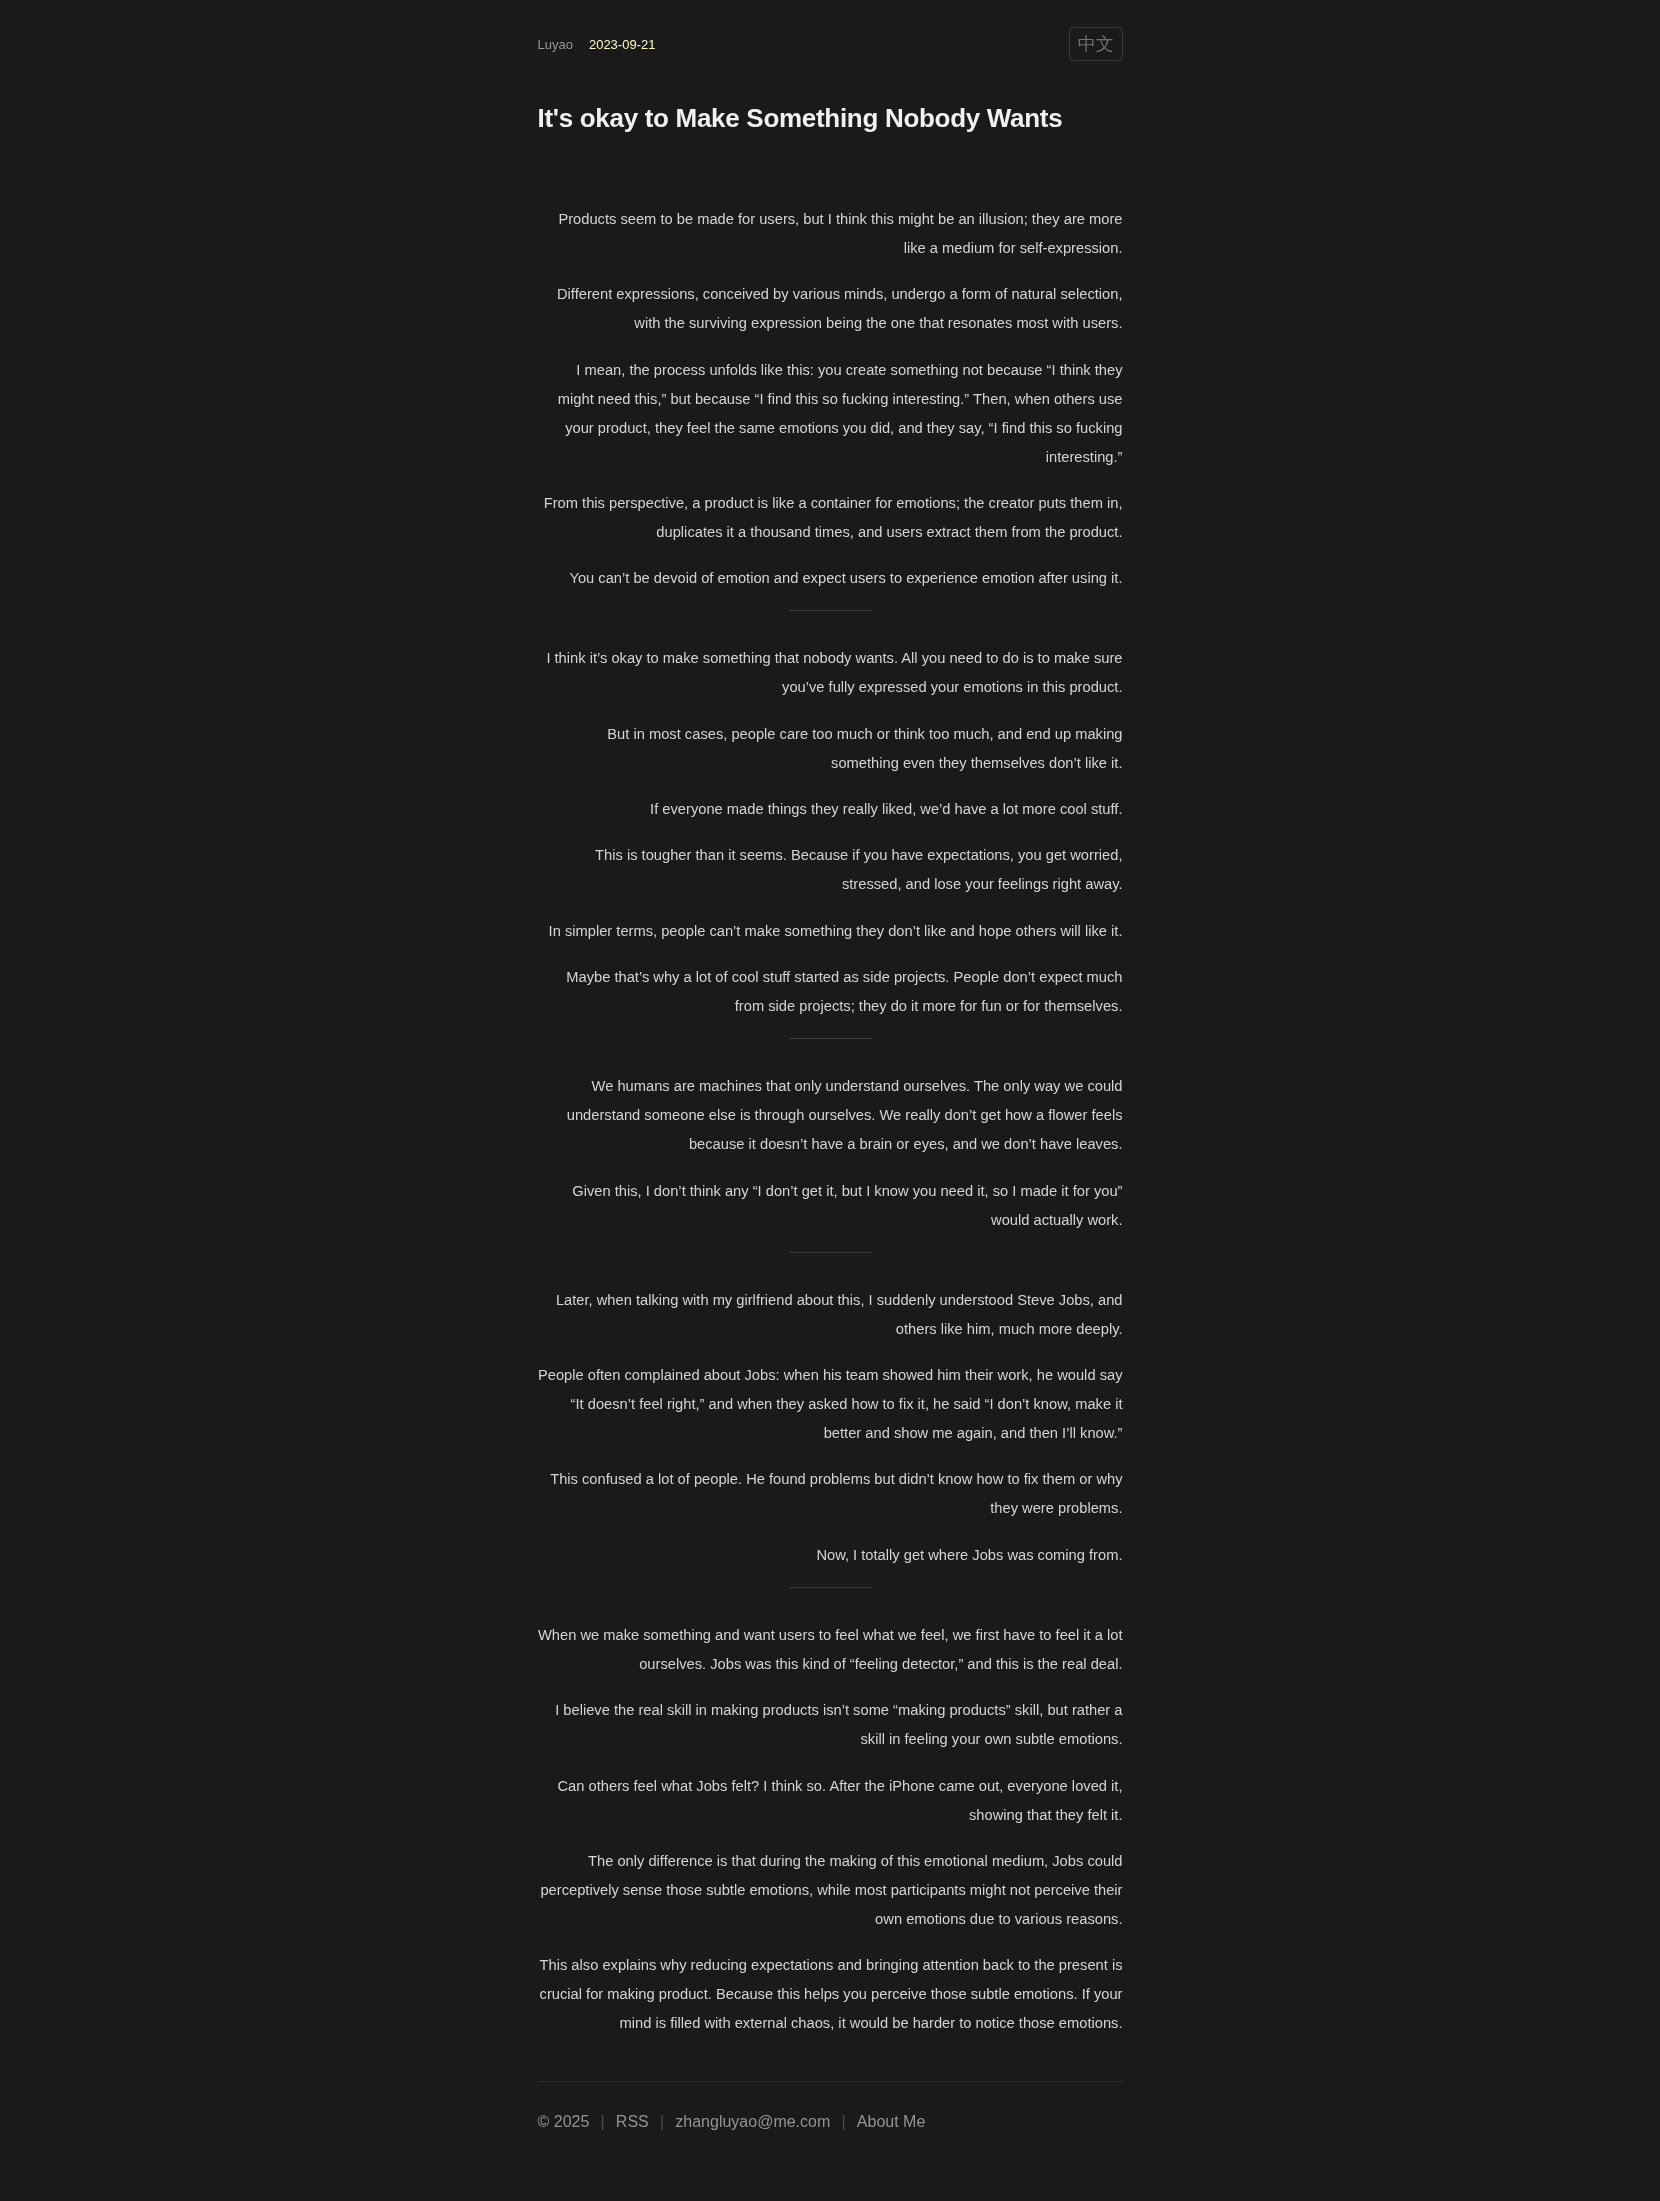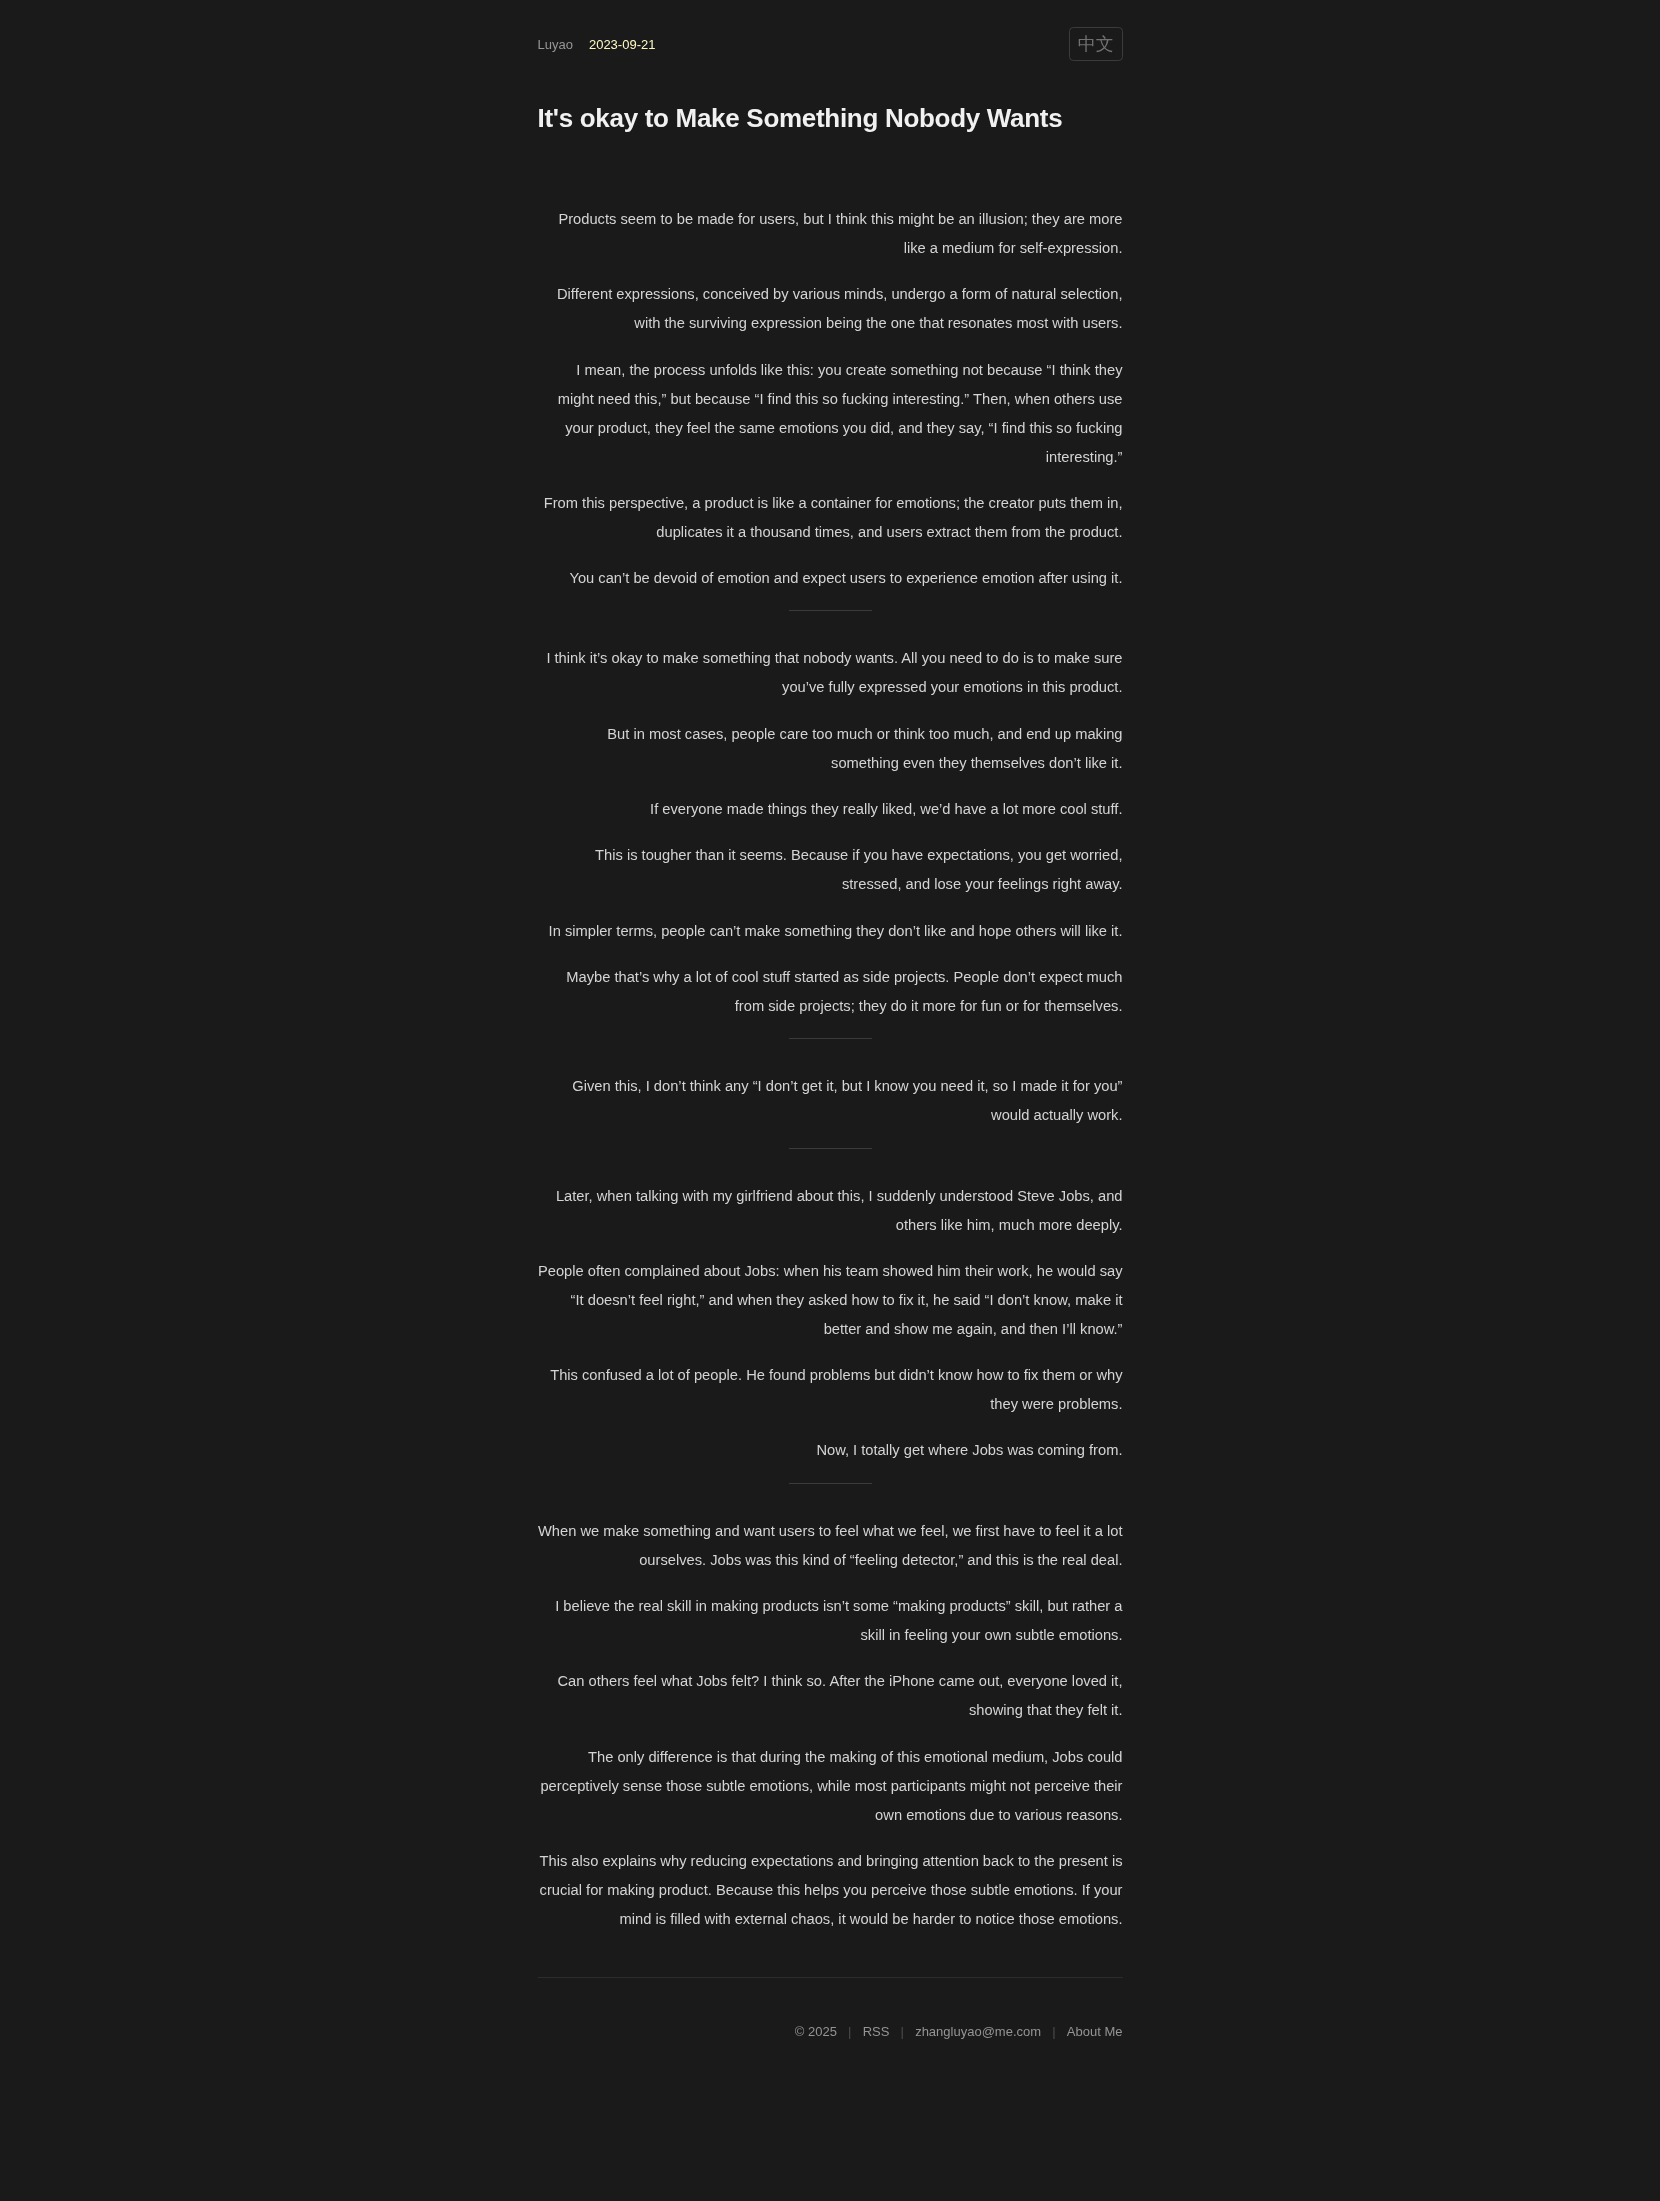--- a/index.html
+++ b/index.html
@@ -60,23 +60,23 @@
   }
   .divider {
     width: 83px;
     height: 0;
     border-top: 0.9px solid #3b3b3b;
     margin: 0 auto 33px auto;
   }
   .footer {
     margin-top: 43px;
     border-top: 0.9px solid #2c2c2c;
-    padding: 46px 0 42px 0;
-    text-align: right;
-    font-size: 13px;
+    padding: 31px 0 42px 0;
+    text-align: left;
+    font-size: 16px;
     color: #949494;
   }
   .footer a {
     color: #949494;
     text-decoration: none;
     cursor: pointer;
   }
   .sep { color: #4d4d4d; margin: 0 11.2px; }
 </style>
 </head>
@@ -101,20 +101,21 @@
       <p>From this perspective, a product is like a container for emotions; the creator puts them in, duplicates it a thousand times, and users extract them from the product.</p>
       <p>You can’t be devoid of emotion and expect users to experience emotion after using it.</p>
       <div class="divider"></div>
       <p>I think it’s okay to make something that nobody wants. All you need to do is to make sure you’ve fully expressed your emotions in this product.</p>
       <p>But in most cases, people care too much or think too much, and end up making something even they themselves don’t like it.</p>
       <p>If everyone made things they really liked, we’d have a lot more cool stuff.</p>
       <p>This is tougher than it seems. Because if you have expectations, you get worried, stressed, and lose your feelings right away.</p>
       <p>In simpler terms, people can’t make something they don’t like and hope others will like it.</p>
       <p>Maybe that’s why a lot of cool stuff started as side projects. People don’t expect much from side projects; they do it more for fun or for themselves.</p>
       <div class="divider"></div>
+      <p>We humans are machines that only understand ourselves. The only way we could understand someone else is through ourselves. We really don’t get how a flower feels because it doesn’t have a brain or eyes, and we don’t have leaves.</p>
       <p>Given this, I don’t think any “I don’t get it, but I know you need it, so I made it for you” would actually work.</p>
       <div class="divider"></div>
       <p>Later, when talking with my girlfriend about this, I suddenly understood Steve Jobs, and others like him, much more deeply.</p>
       <p>People often complained about Jobs: when his team showed him their work, he would say “It doesn’t feel right,” and when they asked how to fix it, he said “I don’t know, make it better and show me again, and then I’ll know.”</p>
       <p>This confused a lot of people. He found problems but didn’t know how to fix them or why they were problems.</p>
       <p>Now, I totally get where Jobs was coming from.</p>
       <div class="divider"></div>
       <p>When we make something and want users to feel what we feel, we first have to feel it a lot ourselves. Jobs was this kind of “feeling detector,” and this is the real deal.</p>
       <p>I believe the real skill in making products isn’t some “making products” skill, but rather a skill in feeling your own subtle emotions.</p>
       <p>Can others feel what Jobs felt? I think so. After the iPhone came out, everyone loved it, showing that they felt it.</p>

